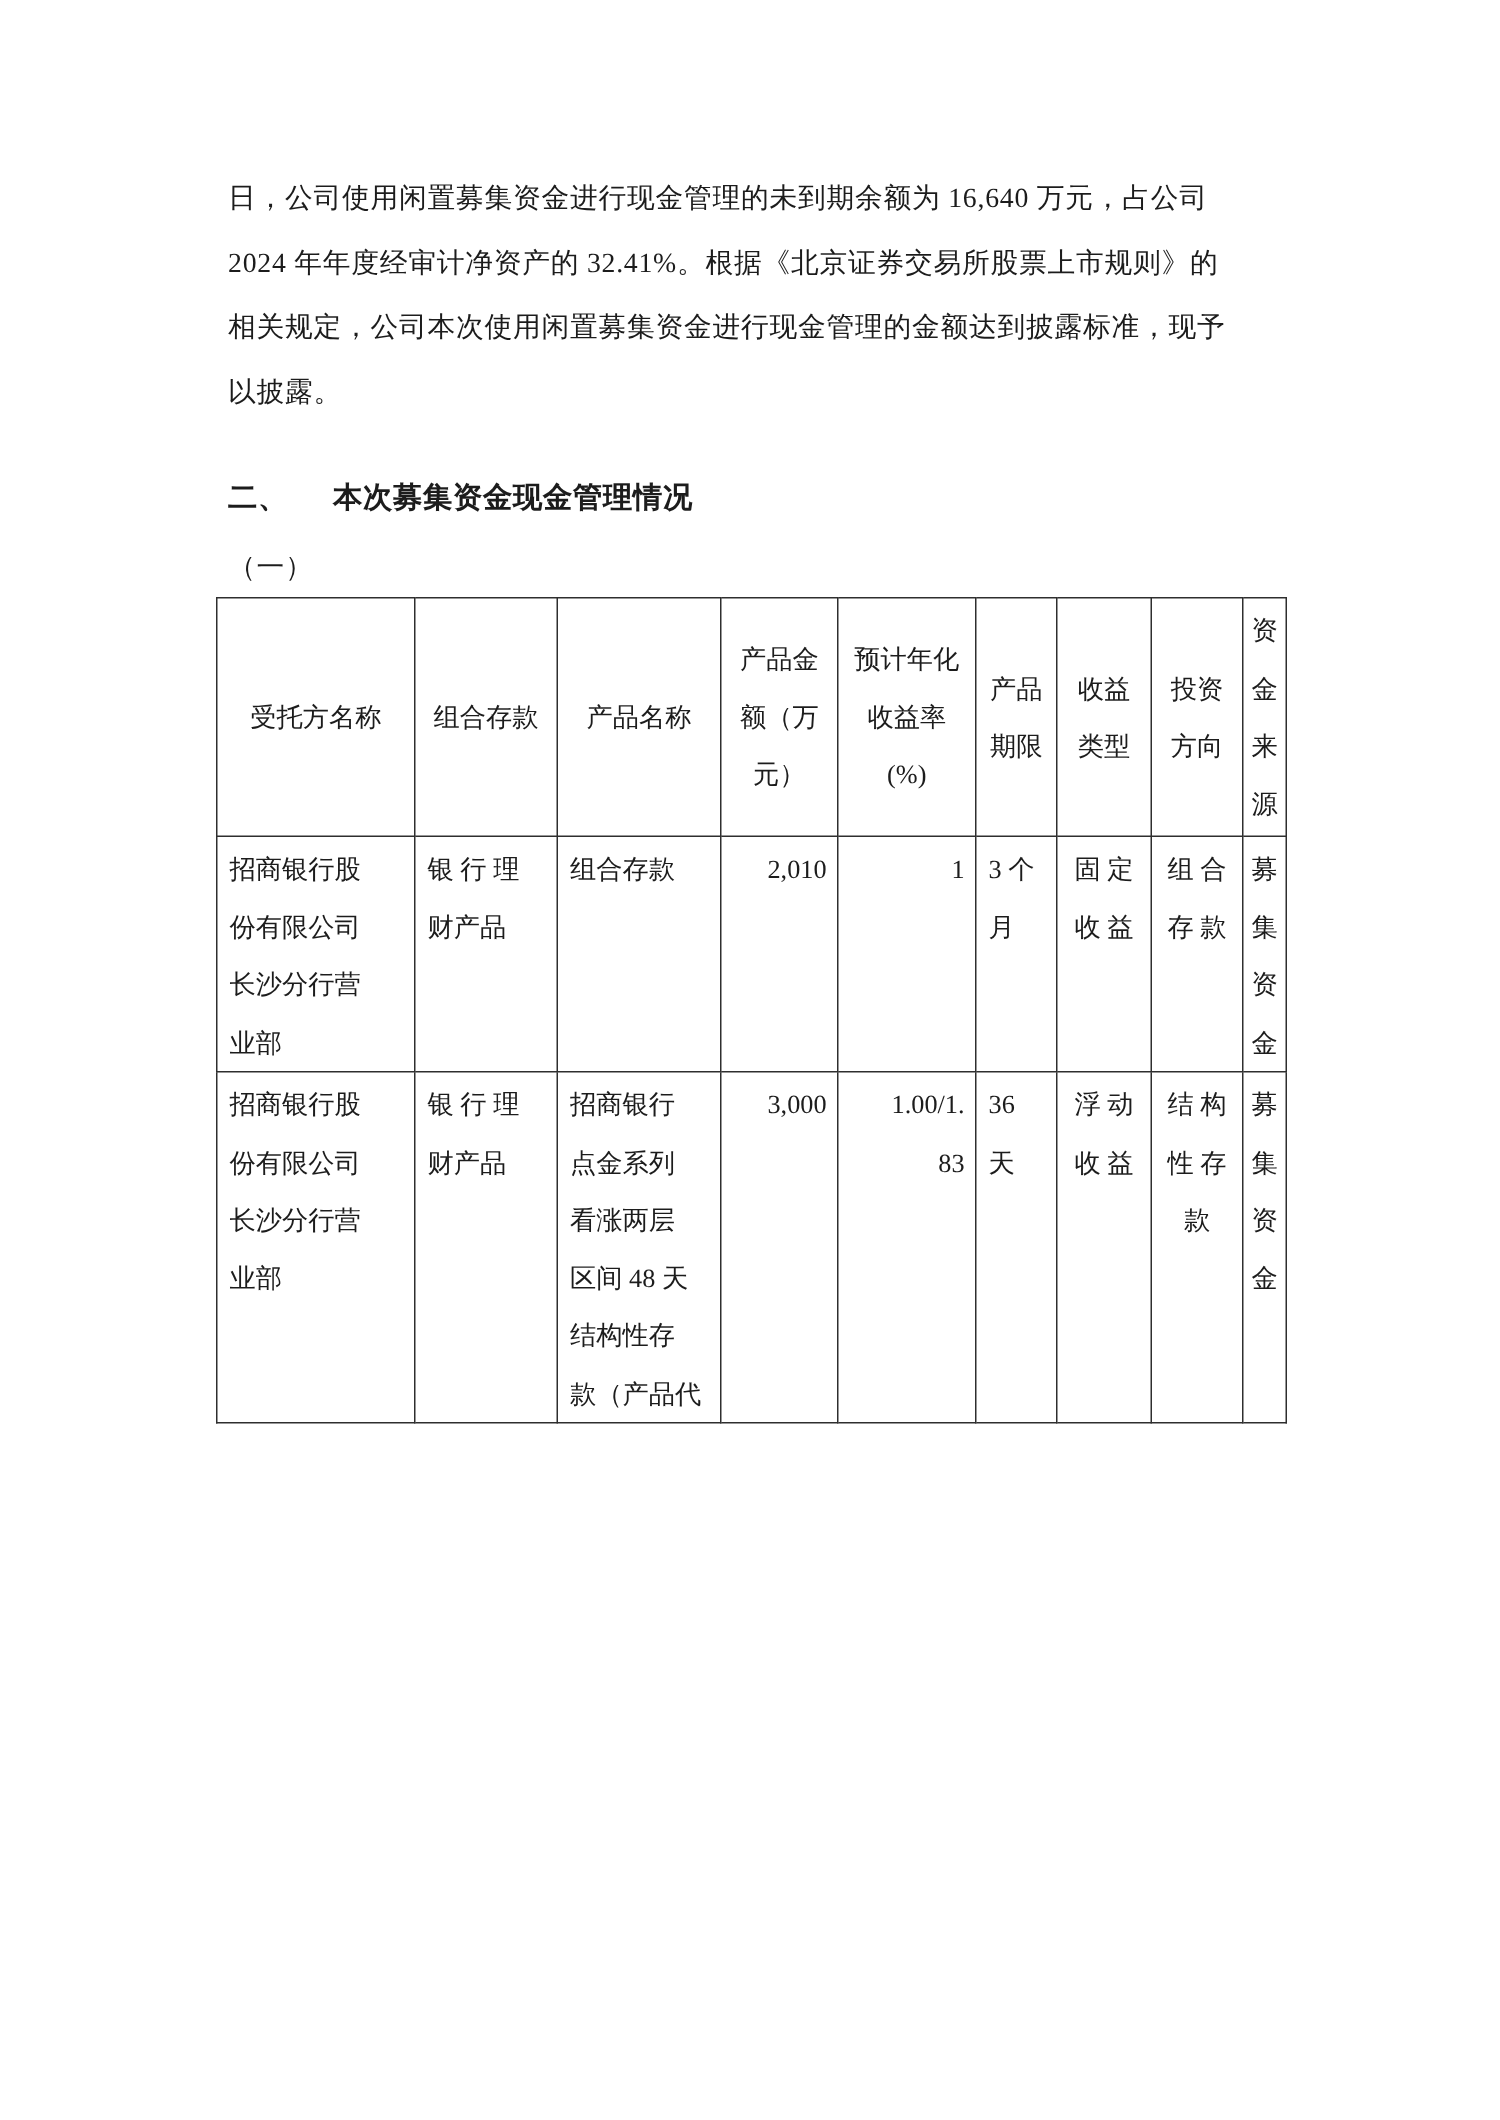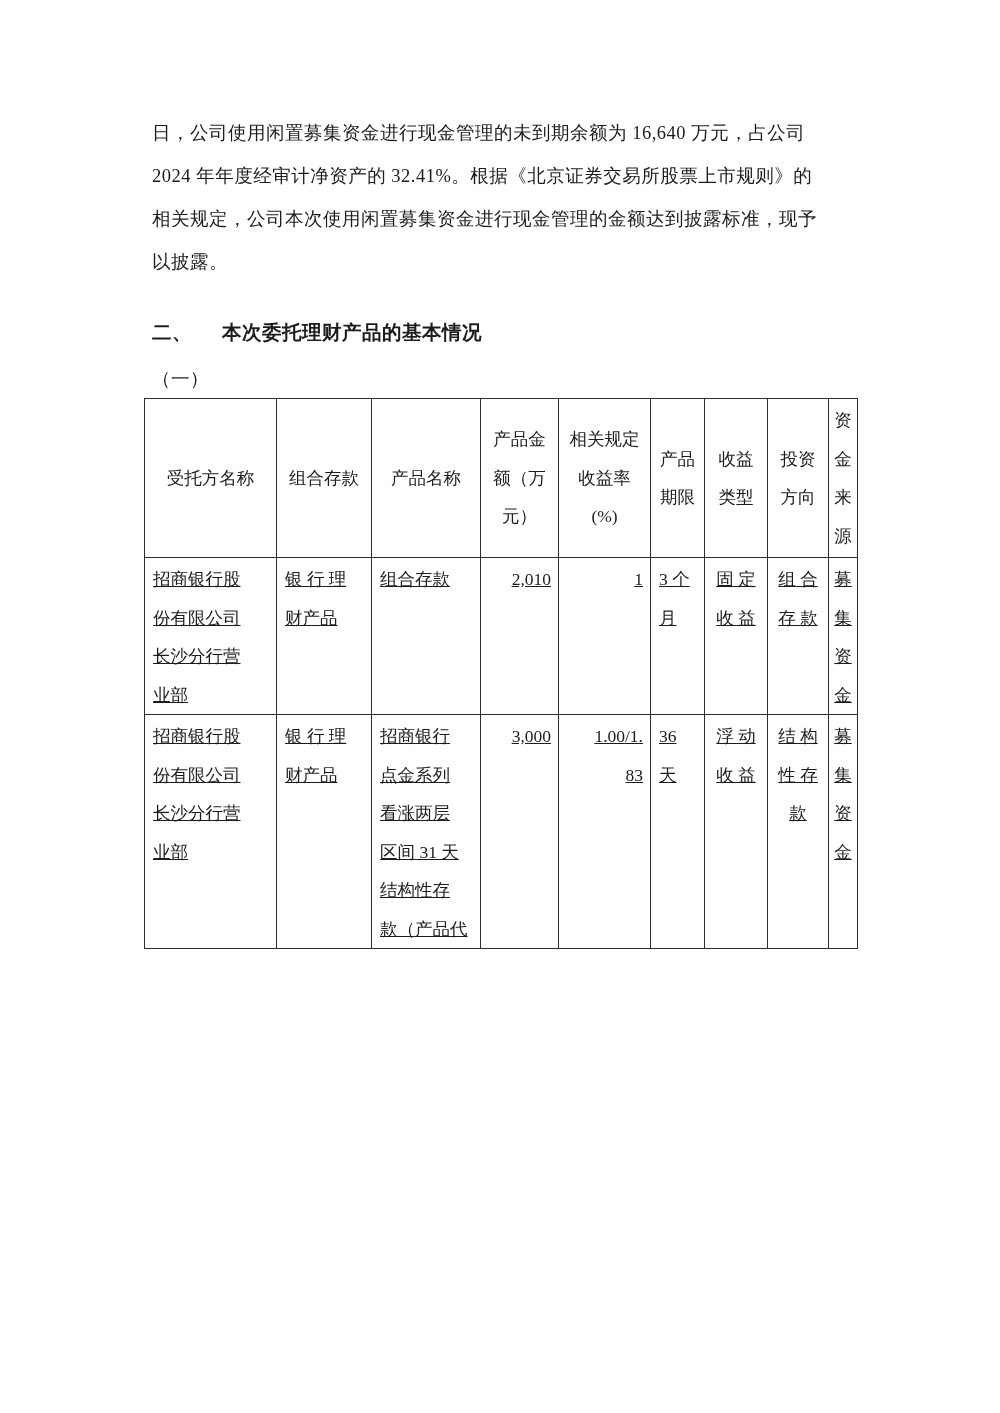--- a/index.html
+++ b/index.html
@@ -60,21 +60,20 @@
     overflow: hidden;
   }
   .tbl th {
     vertical-align: middle;
     text-align: center;
     padding: 0 2px;
   }
   .tbl td {
     vertical-align: top;
     padding: 2px 6px 0 8px;
-    text-decoration: underline;
   }
   .tbl thead tr { height: 159px; }
   .tbl tr.r1 { height: 155px; }
   .tbl tr.r2 { height: 318px; }
   .tbl tr.r3 { height: 233px; }
 
   
   .tbl td:nth-child(1), .tbl td:nth-child(2), .tbl td:nth-child(3), .tbl td:nth-child(6) { text-align: left; }
   .tbl td:nth-child(4), .tbl td:nth-child(5) { text-align: right; padding-right: 7px; padding-left: 22px; }
   .tbl td:nth-child(7), .tbl td:nth-child(8), .tbl td:nth-child(9) { text-align: center; padding-left: 2px; padding-right: 2px; }
@@ -88,21 +87,21 @@
 
 <div class="page">
   <div class="content">
     <p class="para">日，公司使用闲置募集资金进行现金管理的未到期余额为 16,640 万元，占公司
 2024 年年度经审计净资产的 32.41%。根据《北京证券交易所股票上市规则》的
 相关规定，公司本次使用闲置募集资金进行现金管理的金额达到披露标准，现予
 以披露。</p>
 
     <div class="heading">
       <span class="num">二、</span>
-      <span class="ttl">本次委托理财产品的基本情况</span>
+      <span class="ttl">本次募集资金现金管理情况</span>
     </div>
 
     <div class="subheading">
       <span class="num">（一）</span>
     </div>
   </div>
 
   <table class="tbl">
     <colgroup>
       <col class="c1">
@@ -116,21 +115,21 @@
         <col class="c9">
     </colgroup>
     <thead>
       <tr>
         <th>受托方名称</th>
         <th>组合存款</th>
         <th>产品名称</th>
         <th>产品金
 额（万
 元）</th>
-        <th>相关规定
+        <th>预计年化
 收益率
 (%)</th>
         <th>产品
 期限</th>
         <th>收益
 类型</th>
         <th>投资
 方向</th>
         <th>资
 金
@@ -163,21 +162,21 @@
       <tr class="r3">
         <td>招商银行股
 份有限公司
 长沙分行营
 业部</td>
         <td>银 行 理
 财产品</td>
         <td>招商银行
 点金系列
 看涨两层
-区间 31 天
+区间 48 天
 结构性存
 款（产品代</td>
         <td>3,000</td>
         <td>1.00/1.
 83</td>
         <td>36
 天</td>
         <td>浮 动
 收 益</td>
         <td>结 构

